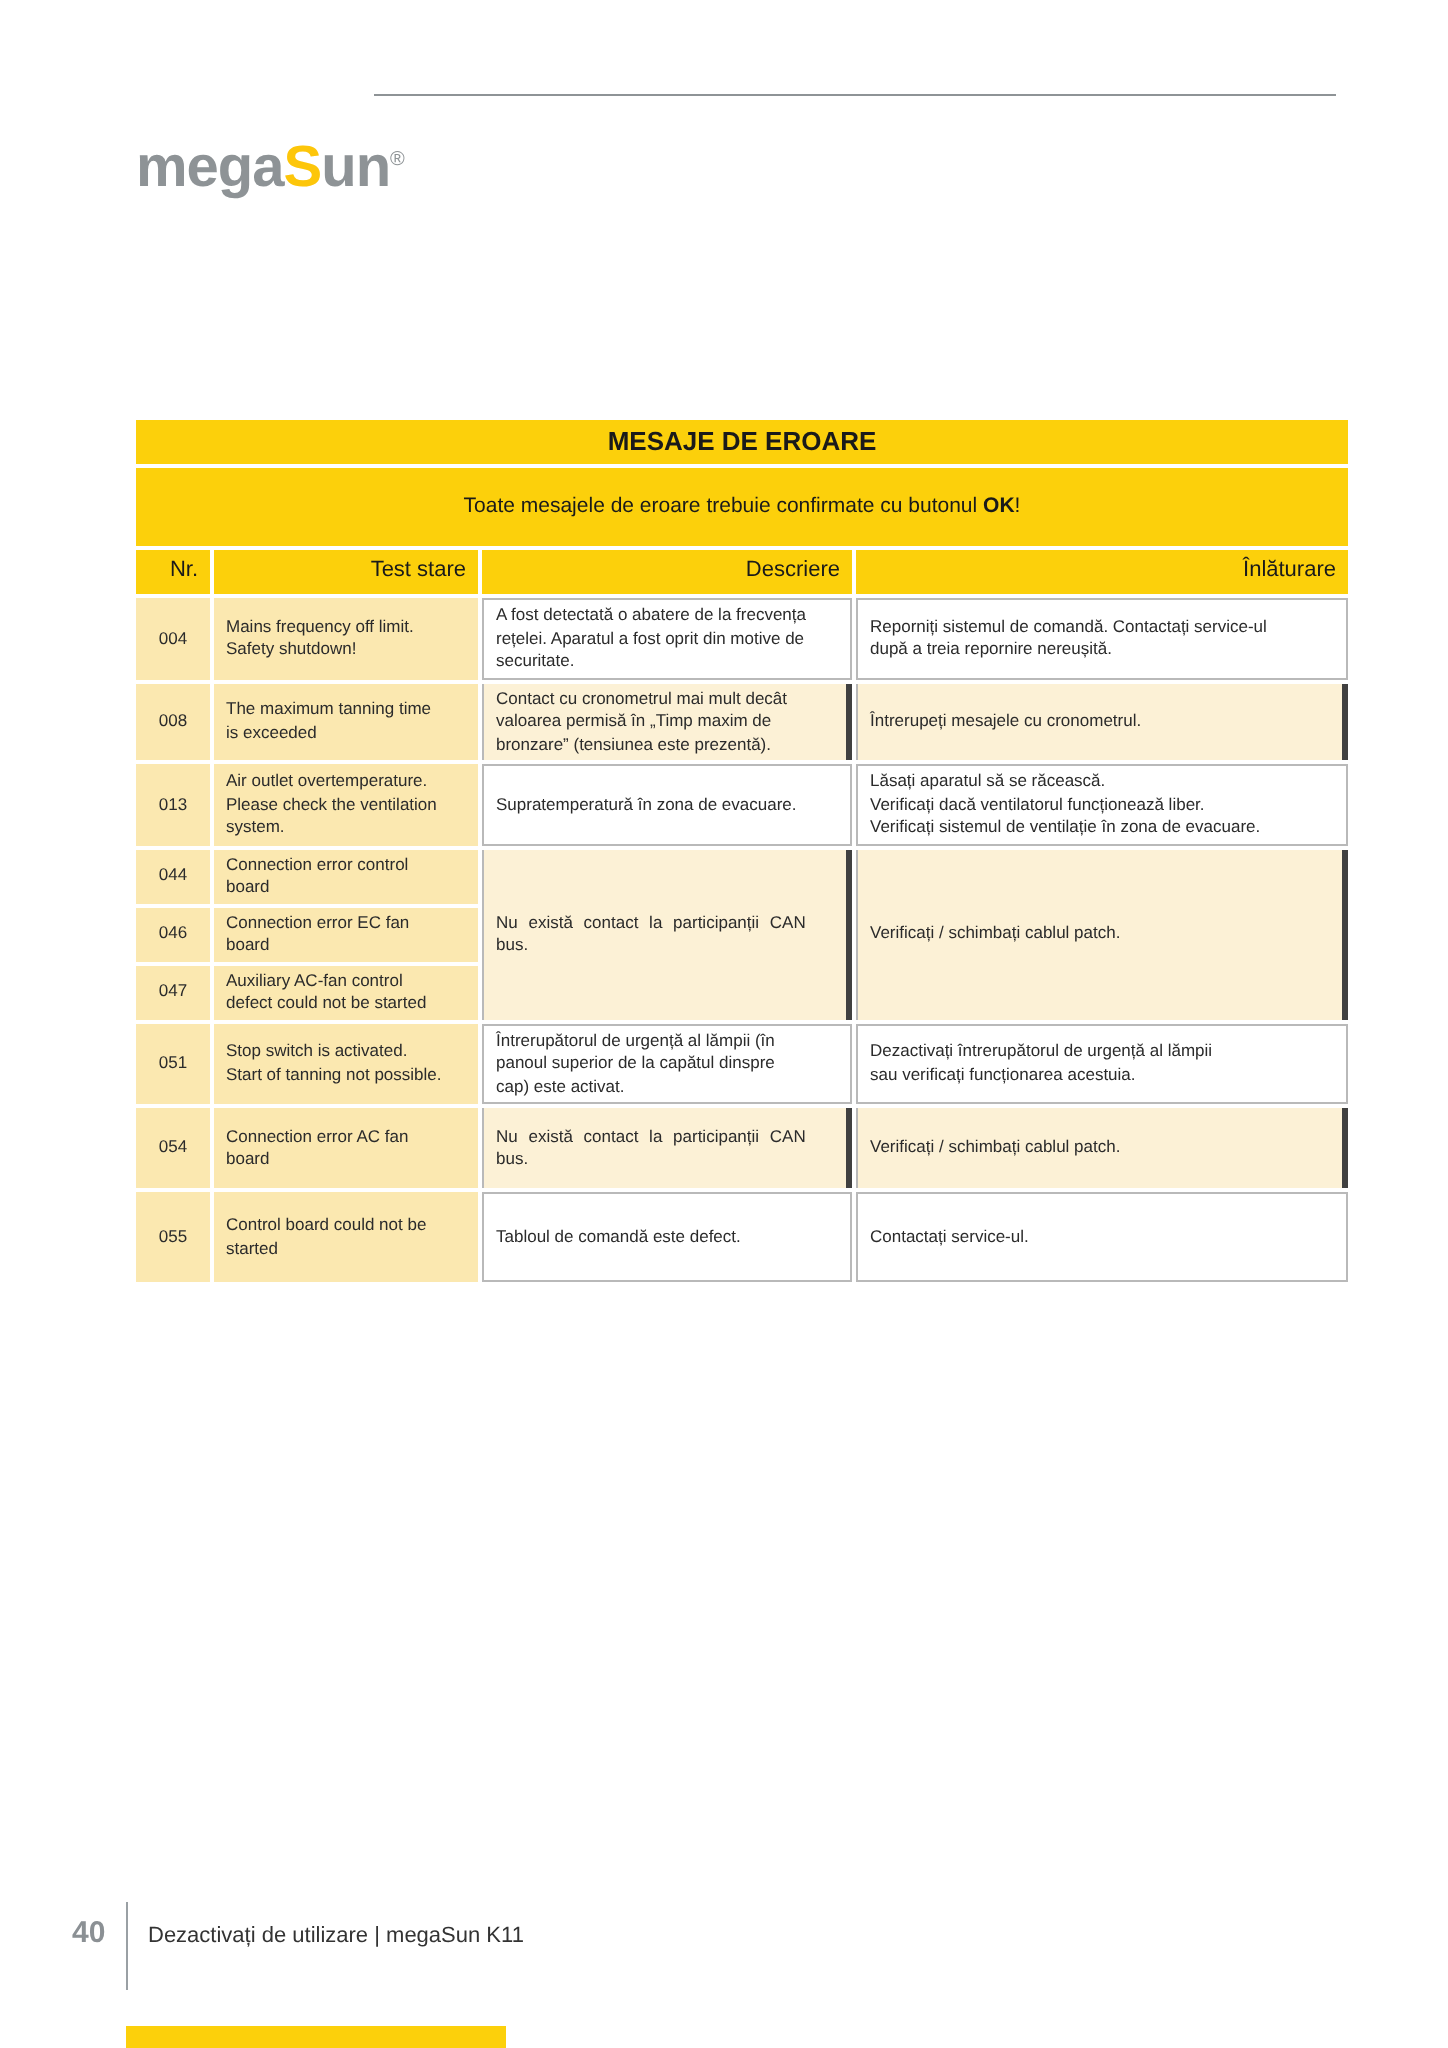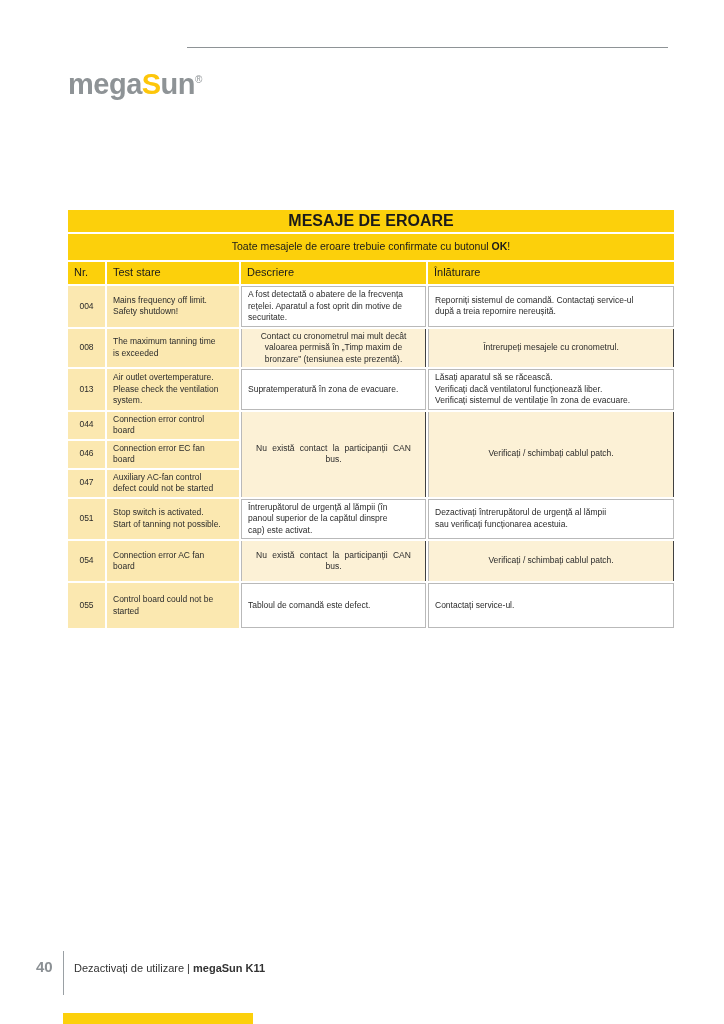--- a/index.html
+++ b/index.html
@@ -14,36 +14,36 @@
   .logo-line{position:absolute;left:187px;top:47px;width:481px;height:1px;background:#8e9396;}
 
   
   .page-title{position:absolute;left:66px;top:94px;font-size:41px;font-weight:bold;
               color:var(--title-gray,#9ea4a8);letter-spacing:0.5px;}
 
   
   .err-table{position:absolute;left:66px;top:208px;border-collapse:separate;border-spacing:2px;
              table-layout:fixed;width:610px;font-size:8.5px;line-height:11.5px;color:#2b2b2b;}
   .err-table td{vertical-align:middle;padding:2px 6px;white-space:pre-line;overflow:hidden;}
-  .hdr{background:var(--yellow,#fcd00b);color:#1a1a1a;}
-  .t-title{text-align:center;font-weight:bold;font-size:16px;}
+  .hdr{background:var(--yellow,#fcd00b);color:#1a1a1a;text-align:right;}
+  .t-title{text-align:center;font-weight:bold;font-size:13px;}
   .t-sub{text-align:center;font-size:10.5px;}
   .t-col{font-size:11px;padding-left:8px;}
   .lc{background:var(--cream-left,#fbe8b0);}          
   .nr{text-align:center;}
   .w{background:#ffffff;border:1px solid #b9b9b9;}    
   .cr{background:var(--cream-right,#fcf1d6);border-left:1px solid #b9b9b9;
-      border-right:1px solid #404040;text-align:center;}                
+      border-right:3px solid #404040;}                
   .just{word-spacing:3px;}
 
   
   .page-num{position:absolute;left:36px;top:958px;font-size:15px;font-weight:bold;color:#8b9094;}
   .footer-divider{position:absolute;left:63px;top:951px;width:1px;height:44px;background:#9aa0a4;}
   .footer-text{position:absolute;left:74px;top:962px;font-size:11px;color:#333;}
-  .footer-text b{font-weight:bold;}
+  .footer-text b{font-weight:normal;}
   .footer-accent{position:absolute;left:63px;top:1013px;width:190px;height:11px;
                  background:var(--yellow,#fcd00b);}
 </style>
 </head>
 <body>
 
 <div class="page">
 
   <div class="logo"><span>mega</span><span class="sun-s">S</span><span>un</span><sup>®</sup></div>
   <div class="logo-line"></div>
@@ -53,21 +53,21 @@
     <colgroup>
         <col style="width:37px">
         <col style="width:132px">
         <col style="width:185px">
         <col style="width:246px">
       </colgroup>
     <tbody>
         <tr style="height:22px">
       <td colspan="4" class="hdr t-title">MESAJE DE EROARE</td>
     </tr>
-    <tr style="height:26px">
+    <tr style="height:39px">
       <td colspan="4" class="hdr t-sub"><span>Toate mesajele de eroare trebuie confirmate cu butonul </span><b>OK</b><span>!</span></td>
     </tr>
     <tr style="height:22px">
       <td class="hdr t-col">Nr.</td>
       <td class="hdr t-col">Test stare</td>
       <td class="hdr t-col">Descriere</td>
       <td class="hdr t-col">Înlăturare</td>
     </tr>
 
     <tr style="height:40px">

